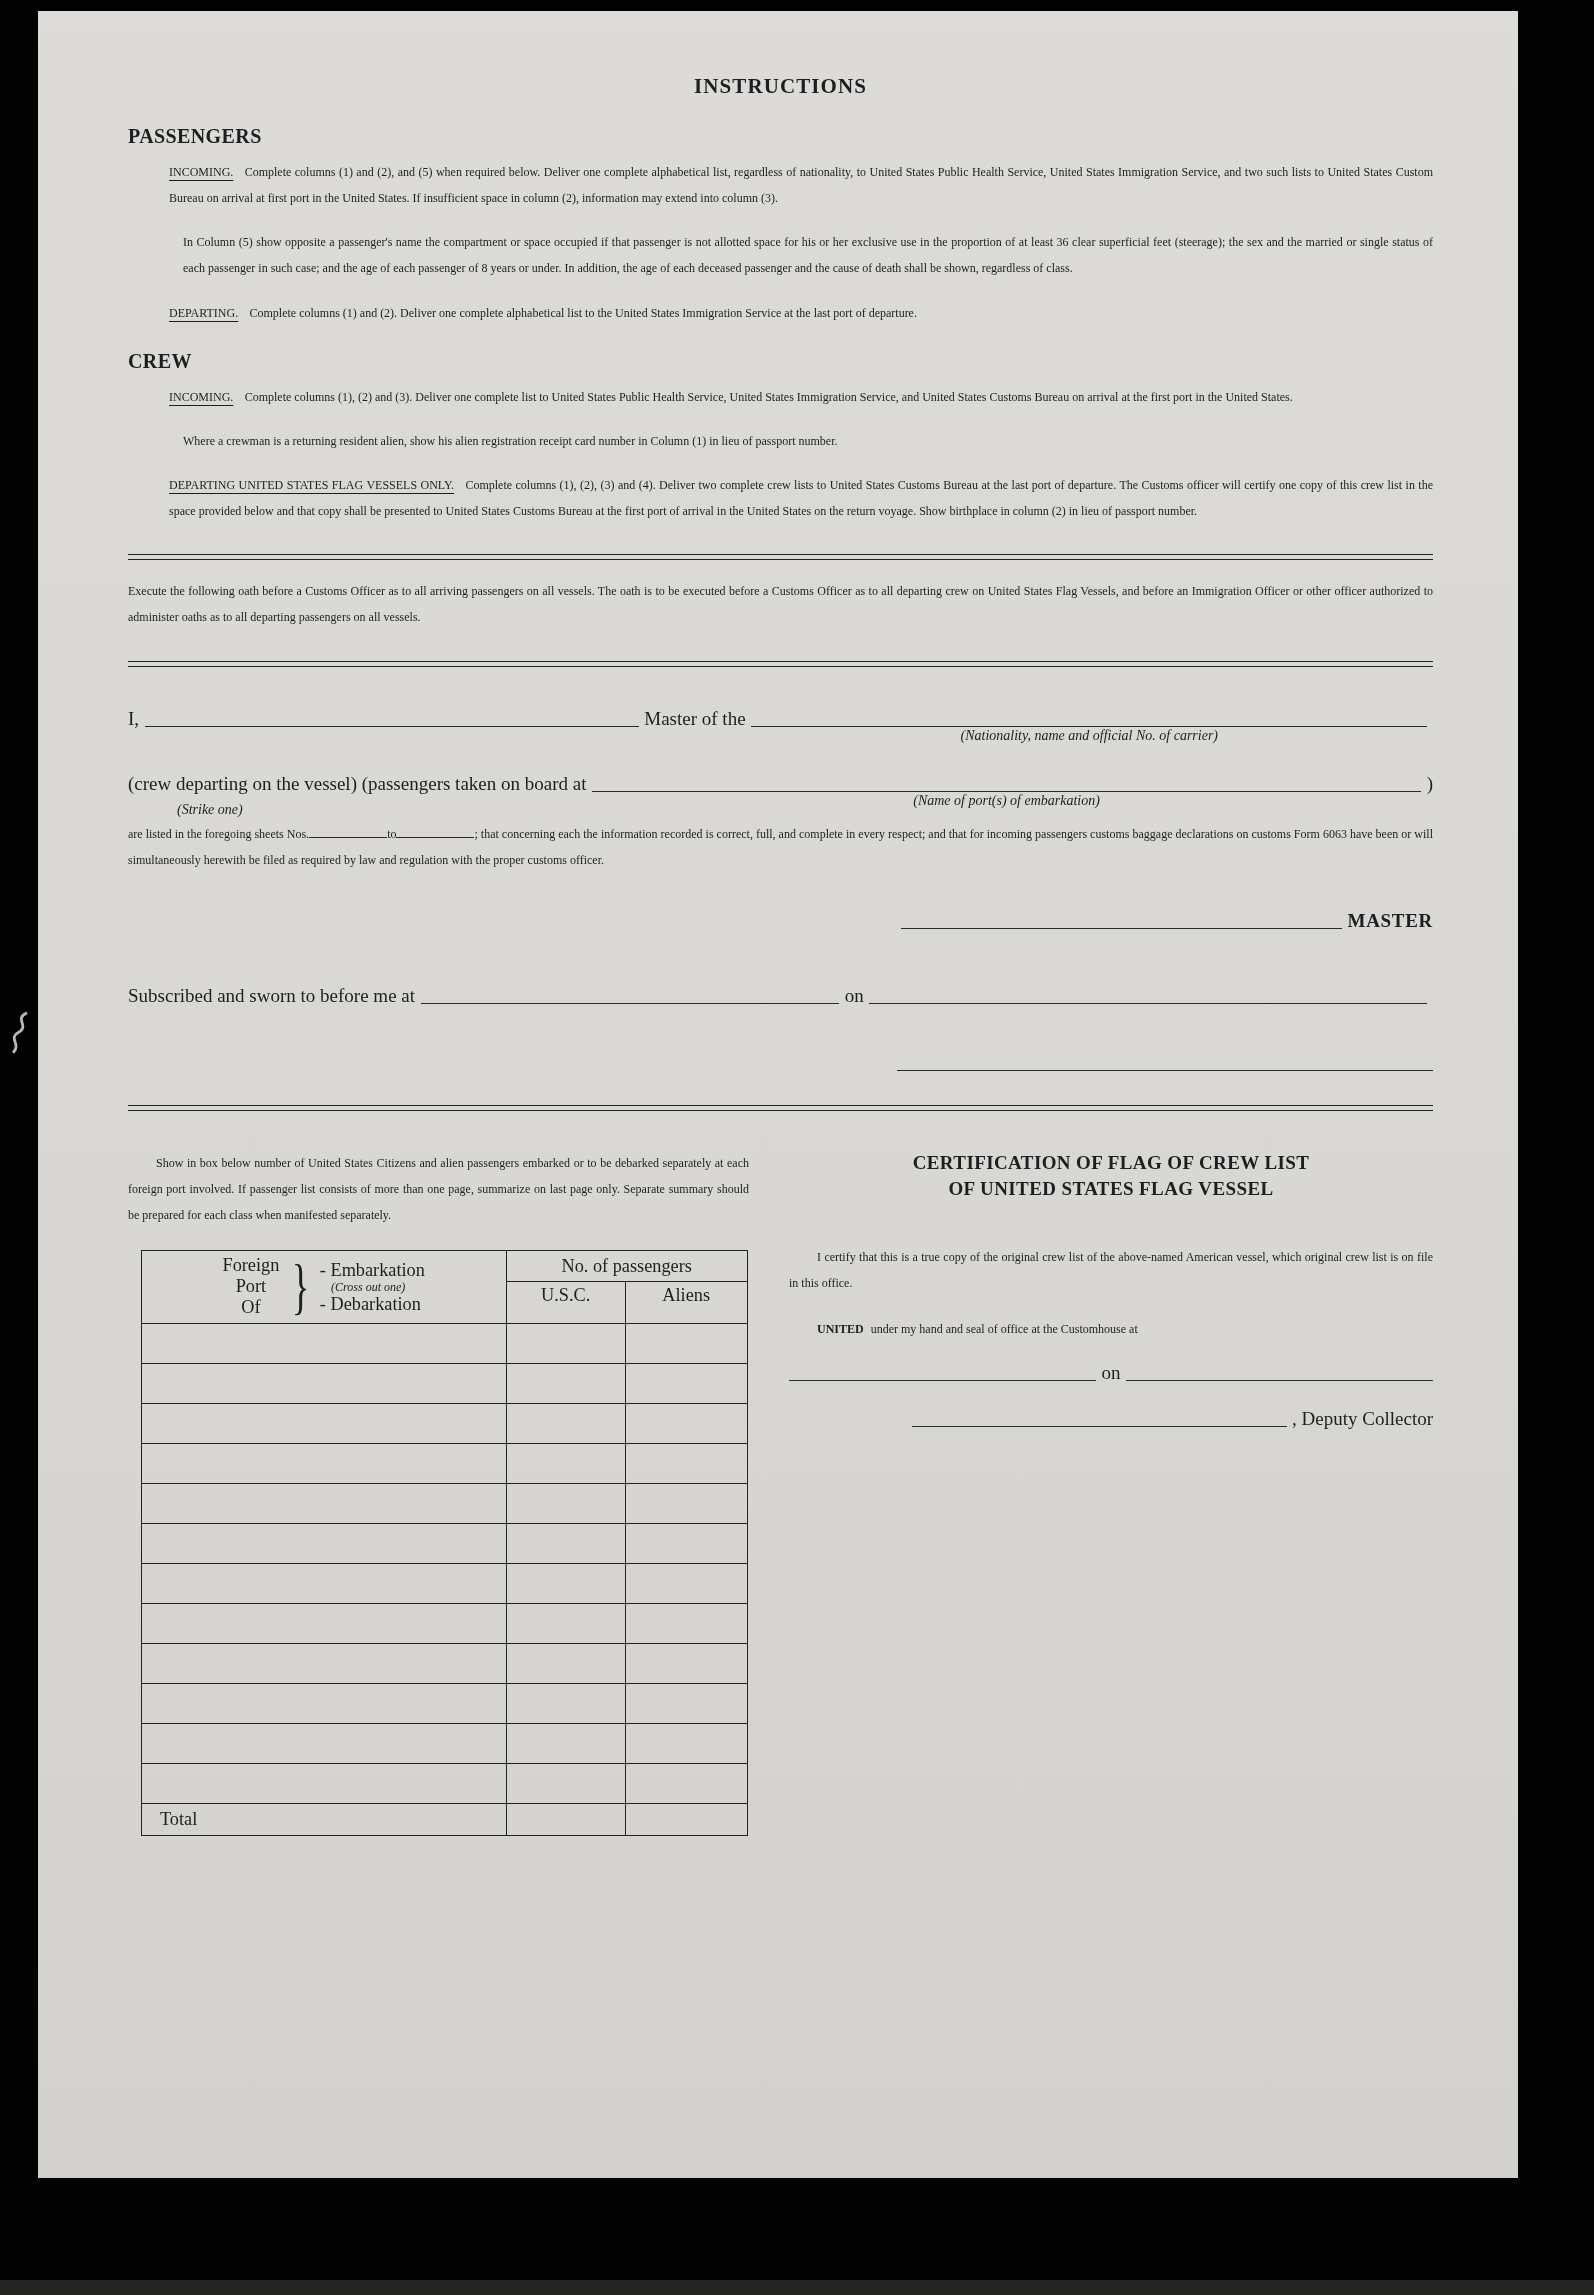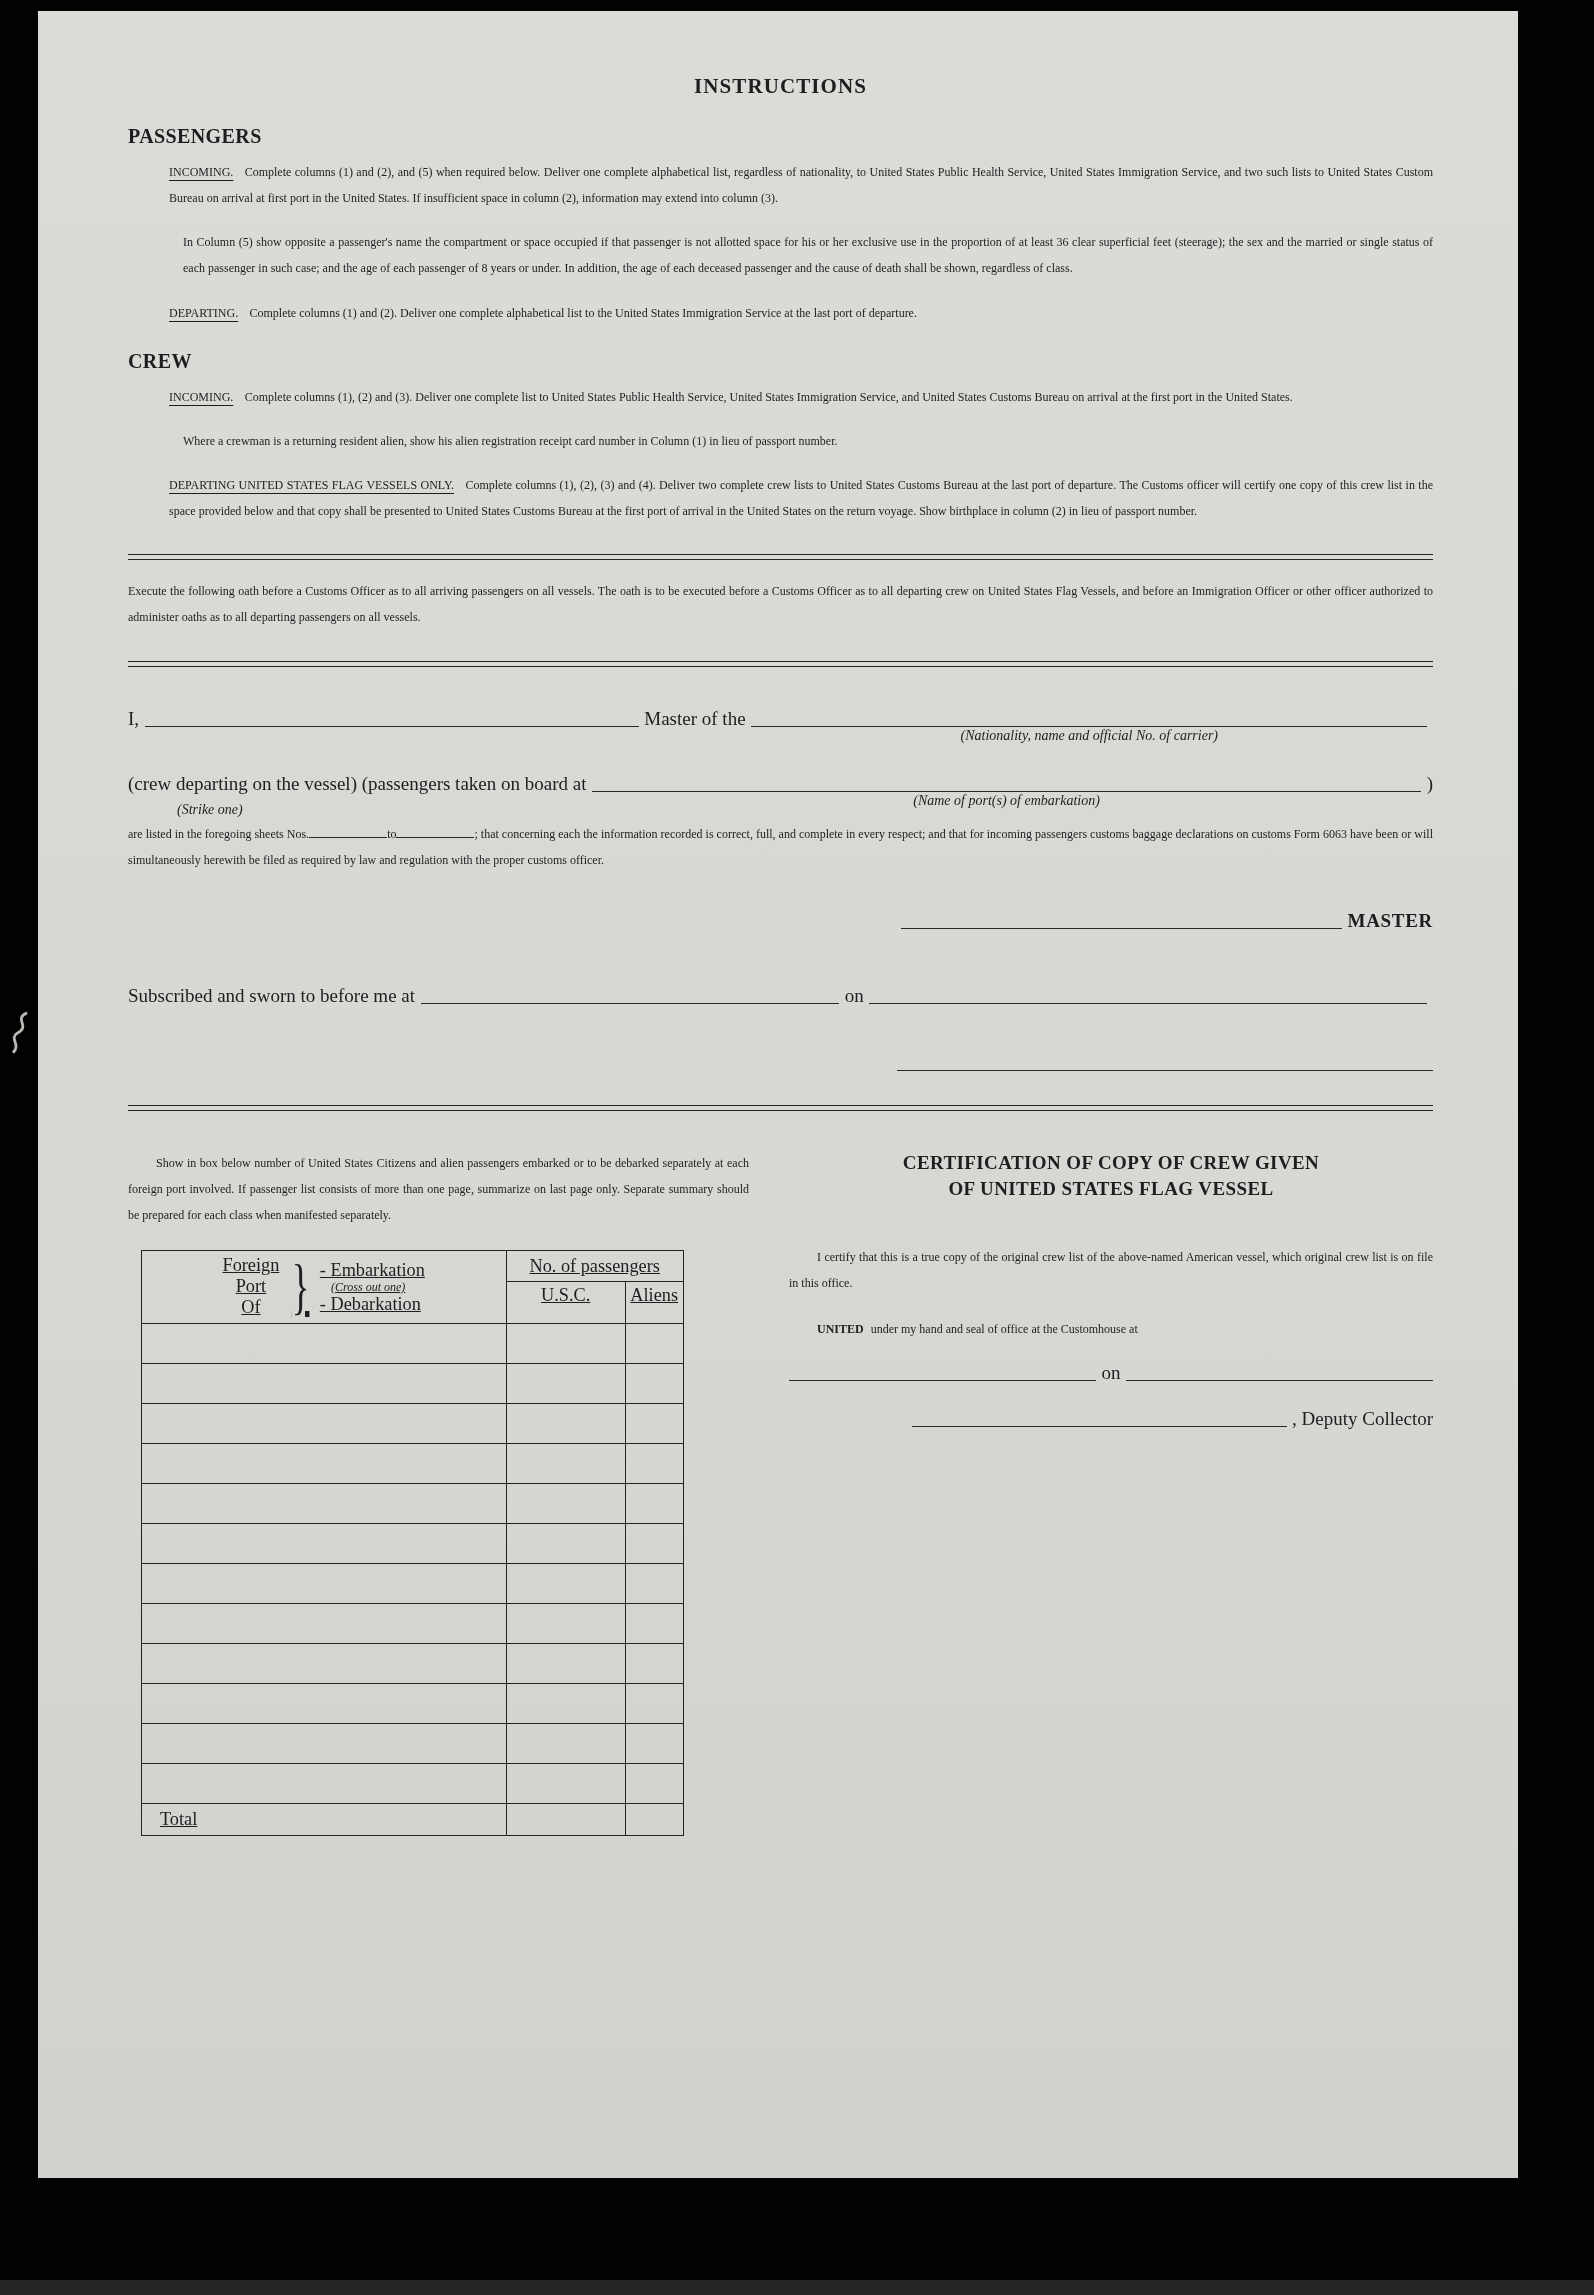--- a/index.html
+++ b/index.html
@@ -49,21 +49,21 @@
   .f75{flex:0.75;}
   .solo-line{margin-top:60px;margin-left:auto;width:536px;border-bottom:1.4px solid #2a2a2e;height:1.4px;}
 
   
   .bottom{display:flex;margin-top:39px;}
   .bleft{width:621px;}
   .bright{flex:1;margin-left:40px;}
   .indent-first{text-indent:28px;}
 
   
-  .ptable{margin:22.6px 0 0 12.7px;width:543px;border:1.4px solid #232326;font-size:18.3px;box-sizing:border-box;text-decoration:underline;}
+  .ptable{margin:22.6px 0 0 12.7px;width:607px;border:1.4px solid #232326;font-size:18.3px;box-sizing:border-box;}
   .t-headrow{display:flex;border-bottom:1.4px solid #232326;}
   .t-hleft{width:365px;border-right:1.4px solid #232326;box-sizing:border-box;display:flex;align-items:center;justify-content:center;padding:4.2px 0;}
   .fpo-words{text-align:center;line-height:21px;}
   .brace{font-size:61px;font-weight:400;margin:0 4.2px 0 7px;transform:scaleX(.6);line-height:61px;}
   .fpo-opts{line-height:20px;}
   .tiny{font-style:italic;font-size:12px;line-height:14px;margin-left:11.3px;}
   .t-hright{flex:1;display:flex;flex-direction:column;}
   .nop{text-align:center;border-bottom:1.4px solid #232326;padding:5px 0 3.5px 0;}
   .subrow{display:flex;flex:1;}
   .usc{width:119px;border-right:1.4px solid #232326;box-sizing:border-box;text-align:center;padding:3.5px 0;}
@@ -266,21 +266,21 @@
                 <span>Total</span>
               </div>
               <div class="t-c2"></div>
               <div class="t-c3"></div>
             </div>
           </div>
         </div>
       </div>
 
       <div class="bright">
-        <p class="cert-title">CERTIFICATION OF COPY OF CREW GIVEN</p>
+        <p class="cert-title">CERTIFICATION OF FLAG OF CREW LIST</p>
         <p class="cert-title">OF UNITED STATES FLAG VESSEL</p>
 
         <p class="para indent-first cert-body">I certify that this is a true copy of the original crew list of the above-named American vessel, which original crew list is on file in this office.</p>
 
         <p class="para indent-first given">
           <span class="bold-lab">UNITED</span><span>under my hand and seal of office at the Customhouse at</span>
         </p>
 
         <div class="fline on-line">
           <span class="fill grow" style="margin-left:0"></span>

